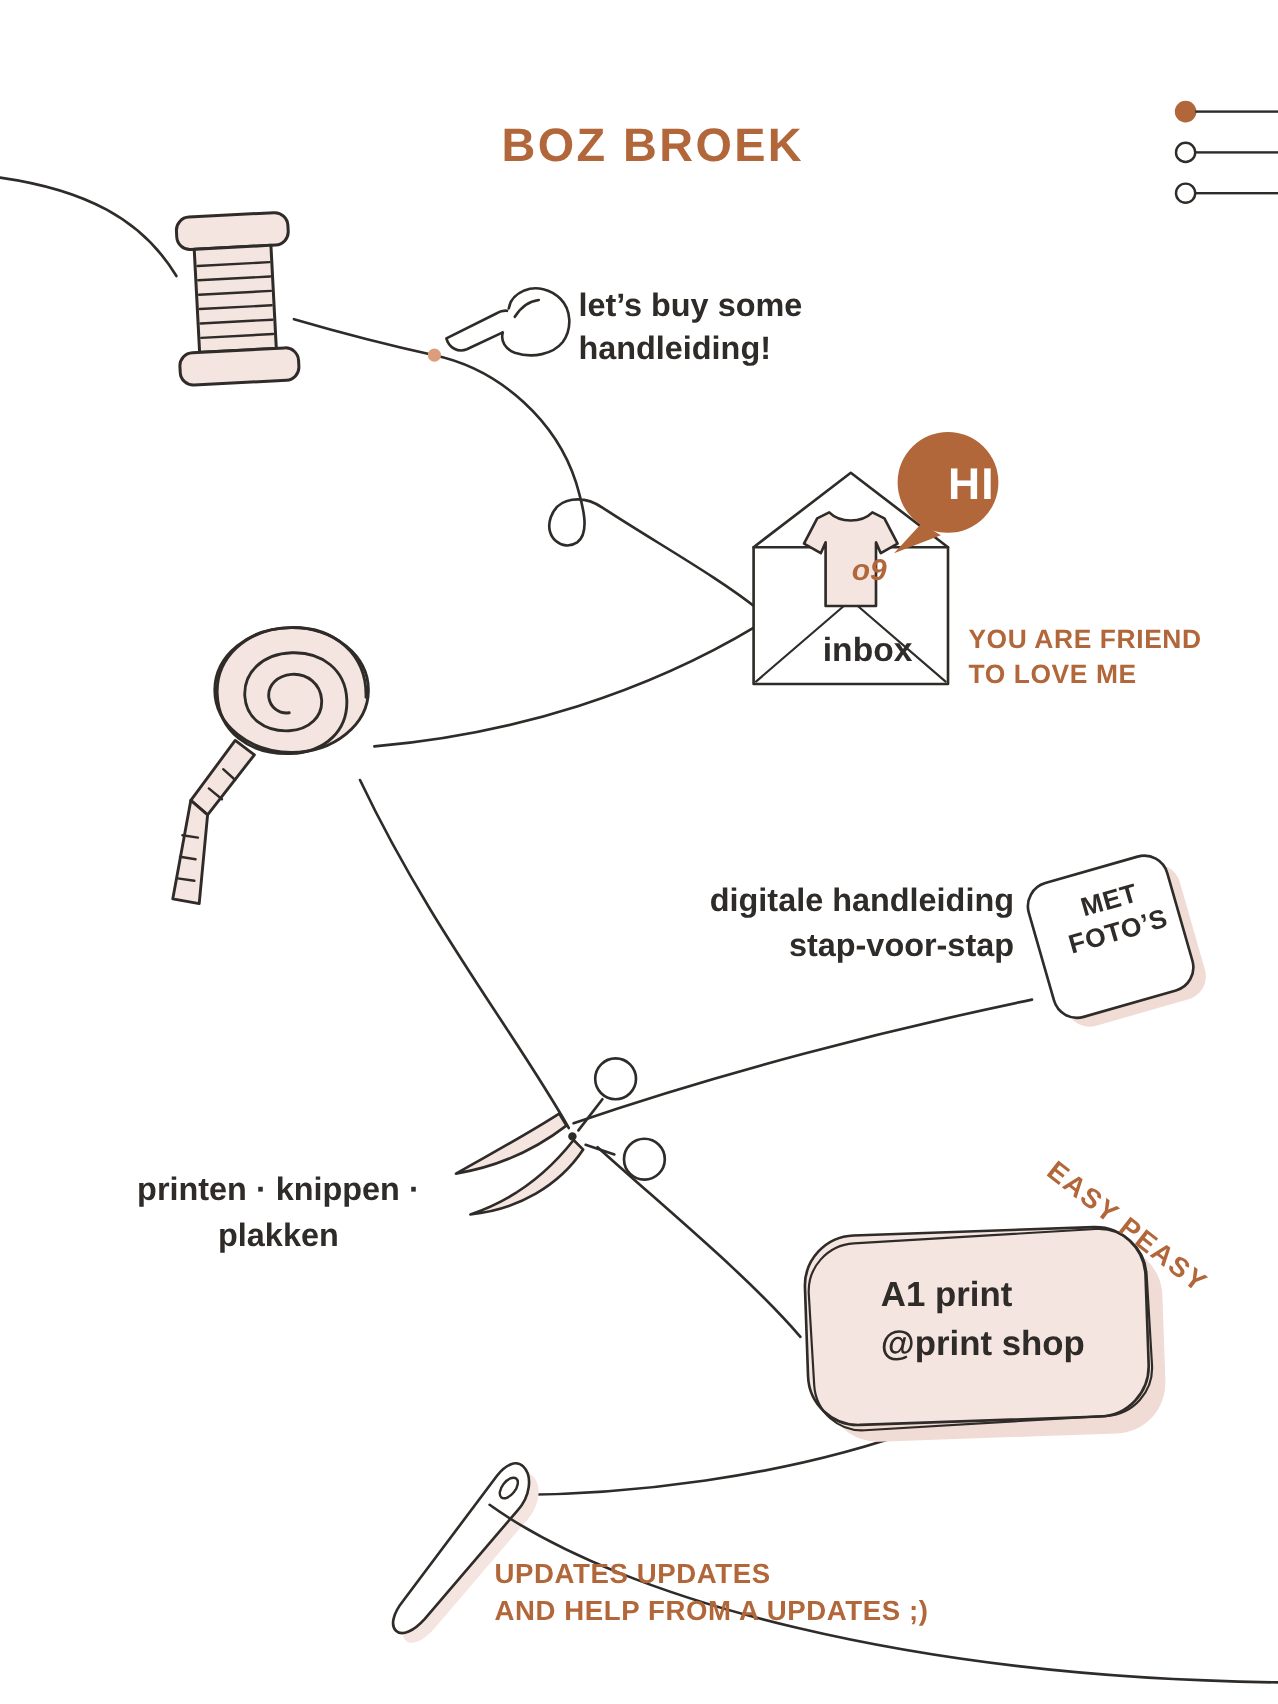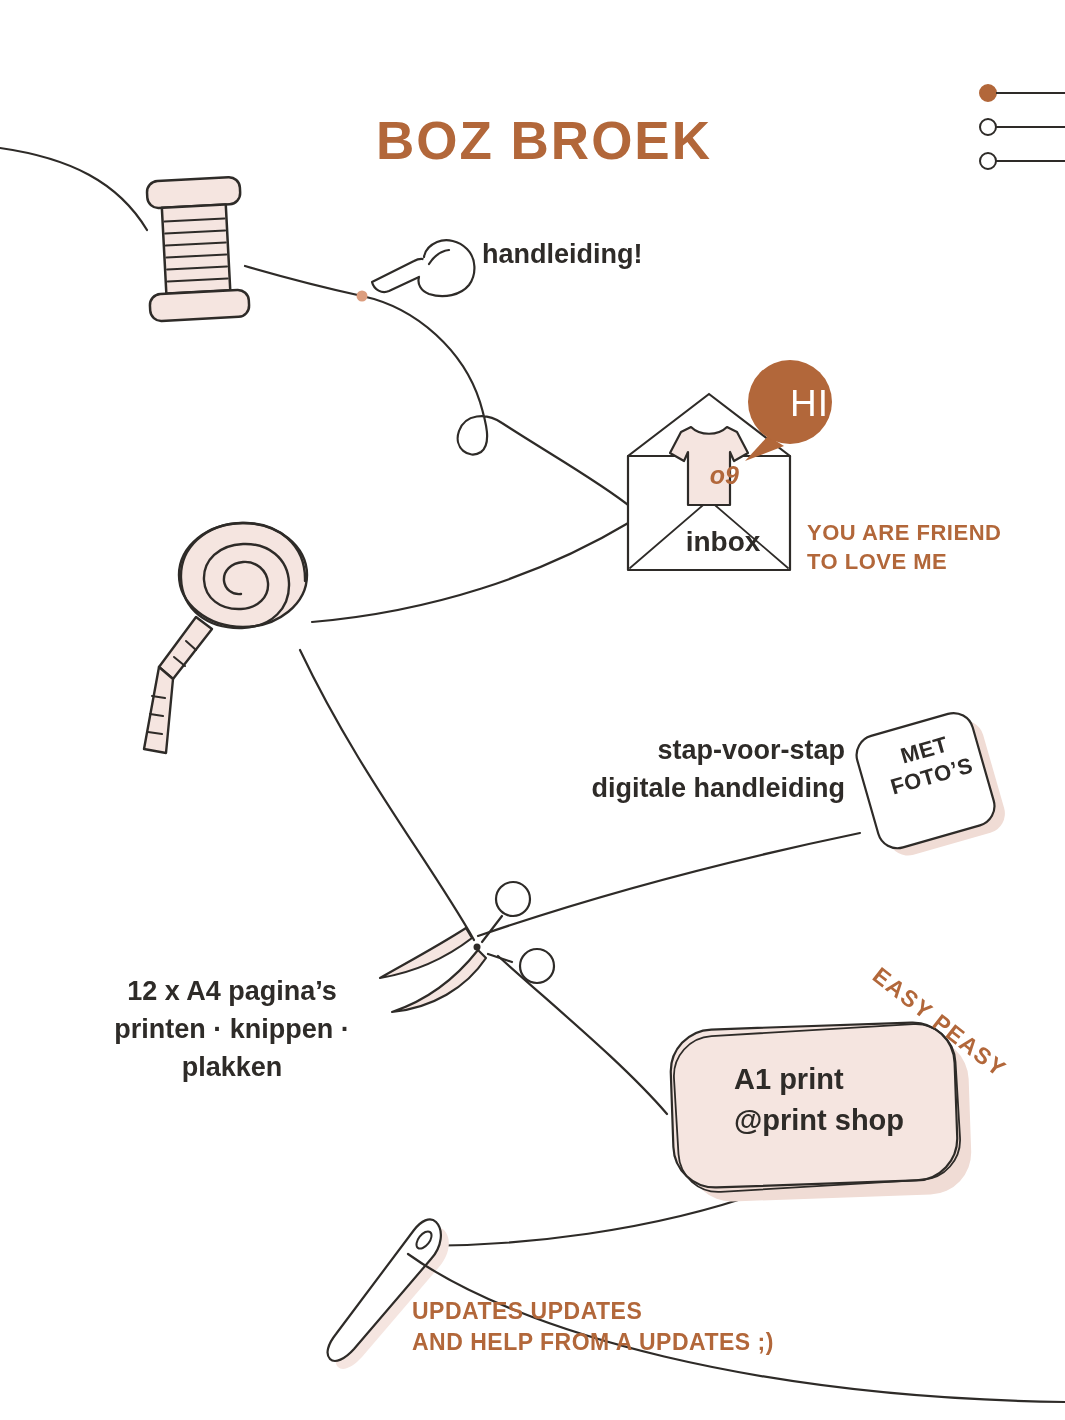--- a/index.html
+++ b/index.html
@@ -12,25 +12,25 @@
   html,body{margin:0;padding:0;background:#ffffff;}
   .page{
     position:relative;width:1065px;height:1420px;margin:0 auto;
     background:#ffffff;overflow:hidden;
     font-family:"Liberation Sans", sans-serif;color:var(--ink);
   }
   .art{position:absolute;inset:0;width:1065px;height:1420px;}
   .txt{position:absolute;}
   .ln{display:block;}
 
-  .t-title{top:74px;left:0;right:0;text-align:center;font-size:53px;font-weight:700;
+  .t-title{top:74px;left:0;right:0;text-align:center;font-size:39px;font-weight:700;
            letter-spacing:2px;color:var(--accent);padding-left:23px;}
   .t-buy{left:482px;top:236px;font-size:27px;line-height:36px;font-weight:600;}
   .t-sizes{left:88px;top:464px;font-size:28px;font-weight:600;}
-  .t-hi{left:748px;top:383px;width:84px;text-align:center;font-size:37px;font-weight:400;
+  .t-hi{left:748px;top:383px;width:84px;text-align:center;font-size:37px;font-weight:700;
         color:#ffffff;letter-spacing:1px;padding-left:42px;}
   .t-logo{left:679px;top:461px;width:60px;text-align:right;font-size:25px;font-weight:700;
           font-style:italic;color:var(--accent);}
   .t-inbox{left:628px;top:526px;width:162px;text-align:center;font-size:28px;font-weight:600;padding-left:28px;}
   .t-love{left:807px;top:518px;font-size:22px;font-weight:700;color:var(--accent);
           line-height:29px;letter-spacing:0.5px;}
   .t-manual{left:545px;top:731px;width:300px;text-align:right;font-size:27px;
             line-height:38px;font-weight:600;}
   .t-badge{left:862px;top:736px;width:132px;text-align:center;font-size:22px;font-weight:700;
            line-height:27px;letter-spacing:0.5px;transform:rotate(-16deg);}
@@ -141,47 +141,47 @@
     </div>
     <div class="step-row">
       <span class="step-dot"></span>
       <span class="step-line"></span>
     </div>
   </div>
 
   <h1 class="txt t-title">BOZ BROEK</h1>
 
   <div class="txt t-buy">
+    <span class="ln">let’s buy some</span>
     <span class="ln">handleiding!</span>
   </div>
 
 
   <div class="txt t-hi">HI!</div>
 
   <div class="txt t-logo">o9</div>
 
   <div class="txt t-inbox">inbox</div>
 
   <div class="txt t-love">
     <span class="ln">YOU ARE FRIEND</span>
     <span class="ln">TO LOVE ME</span>
   </div>
 
   <div class="txt t-manual">
+    <span class="ln">digitale handleiding</span>
     <span class="ln">stap-voor-stap</span>
-    <span class="ln">digitale handleiding</span>
   </div>
 
   <div class="txt t-badge">
     <span class="ln">MET</span>
     <span class="ln">FOTO’S</span>
   </div>
 
   <div class="txt t-pages">
-    <span class="ln">12 x A4 pagina’s</span>
     <span class="ln">printen · knippen · plakken</span>
   </div>
 
   <div class="txt t-easy">EASY PEASY</div>
 
   <div class="txt t-print">
     <span class="ln">A1 print</span>
     <span class="ln">@print shop</span>
   </div>
 

